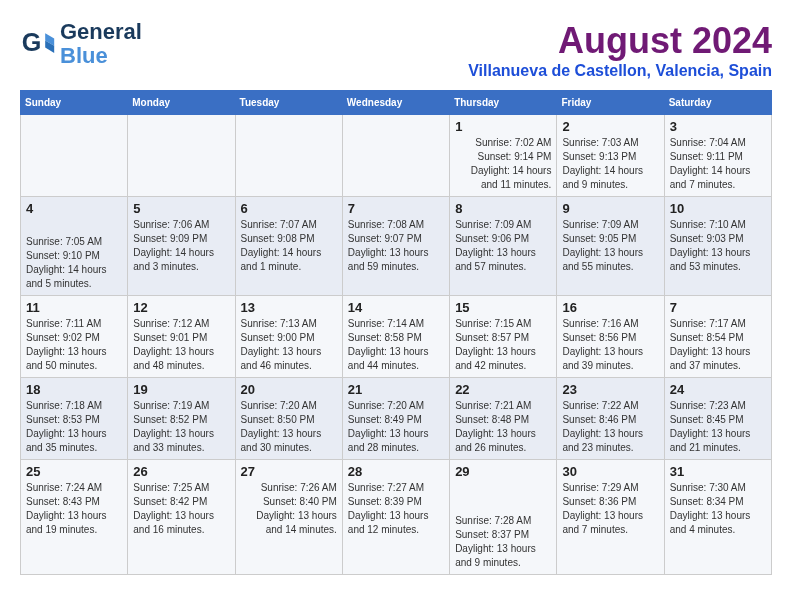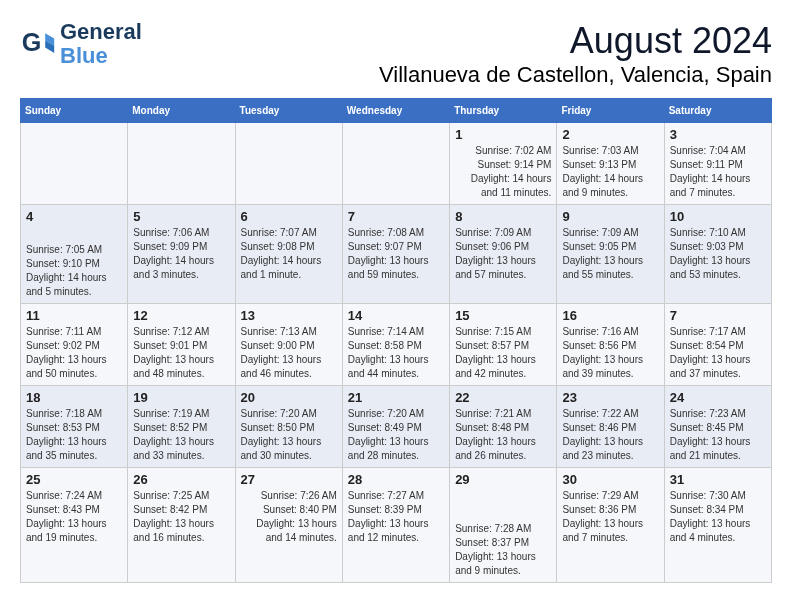--- a/index.html
+++ b/index.html
@@ -34,26 +34,27 @@
     .logo-icon {
       width: 36px;
       height: 36px;
       margin-right: 4px;
     }
     .title-area {
       text-align: right;
     }
     .month-title {
       font-size: 36px;
-      font-weight: normal;
-      color: #0f172a;
+      font-weight: bold;
+      color: #701a75;
     }
     .location-title {
-      font-size: 22px;
-      color: #000000;
+      font-size: 16px;
+      color: #1d4ed8;
+      font-weight: bold;
     }
     table {
       width: 100%;
       border-collapse: collapse;
     }
     thead th {
       background-color: #3a6fc4;
       color: #fff;
       padding: 6px 4px;
       font-size: 10px;

